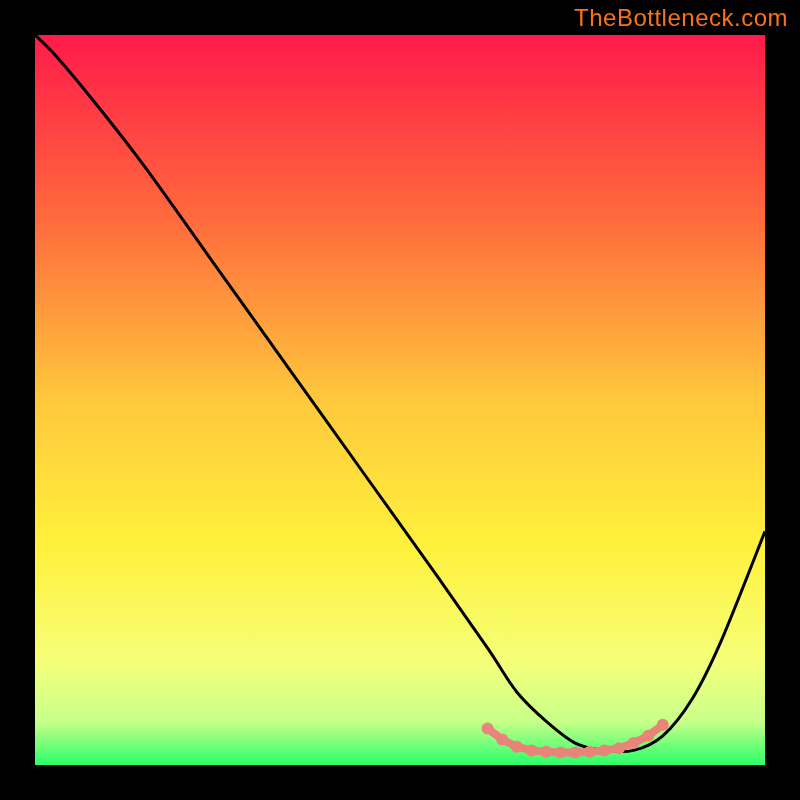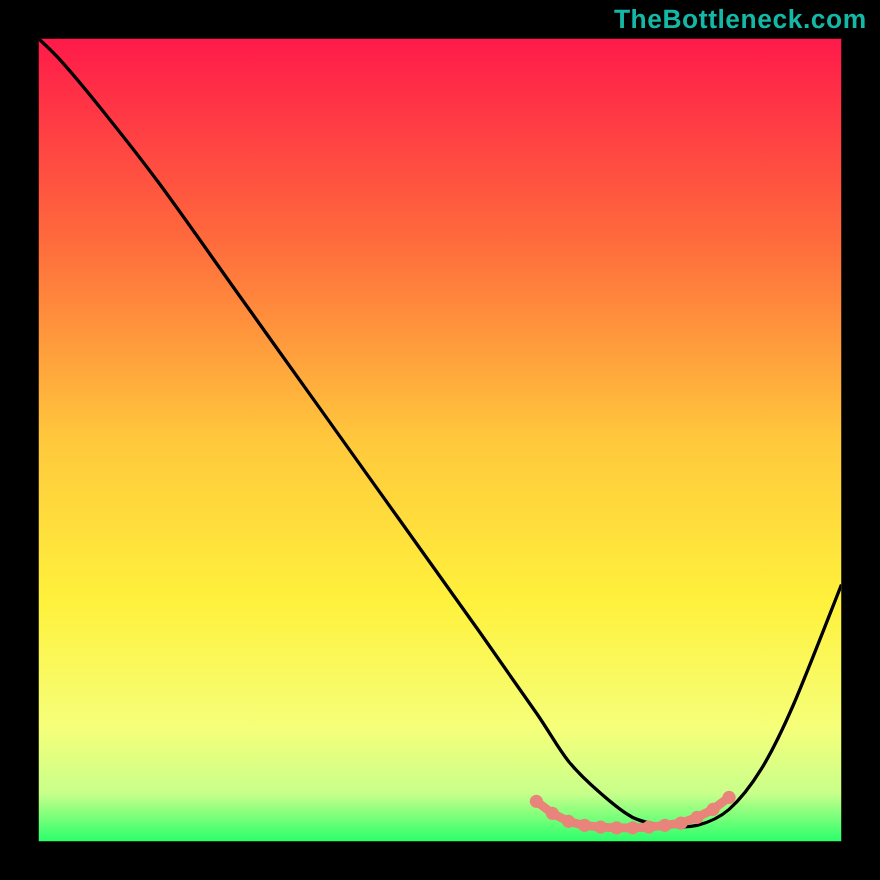--- a/index.html
+++ b/index.html
@@ -1,18 +1,18 @@
 <!DOCTYPE html>
 <html><head>
 <meta charset="utf-8">
 <style>
   * { margin: 0; padding: 0; box-sizing: border-box; }
   body { background: #000; width: 800px; height: 800px; overflow: hidden; position: relative; font-family: Arial, sans-serif; }
   .frame { position: absolute; top: 0; left: 0; width: 800px; height: 800px; background: #000; }
-  .watermark { position: absolute; top: 4px; right: 12px; color: #14b8a6; font-size: 24px; font-weight: bold; letter-spacing: 0.5px; z-index: 10; }
+  .watermark { position: absolute; top: 4px; right: 12px; color: #f97316; font-size: 24px; font-weight: normal; letter-spacing: 0.5px; z-index: 10; }
   .plot-area { position: absolute; top: 35px; left: 35px; width: 730px; height: 730px; }
   .plot-area svg { width: 100%; height: 100%; display: block; }
 </style>
 </head>
 <body>
 
 <div class="frame">
   <div class="watermark">TheBottleneck.com</div>
   <div class="plot-area">
     <svg viewBox="0 0 730 730">

